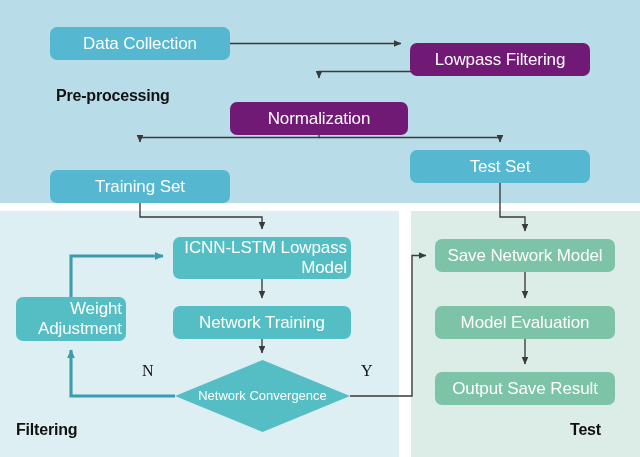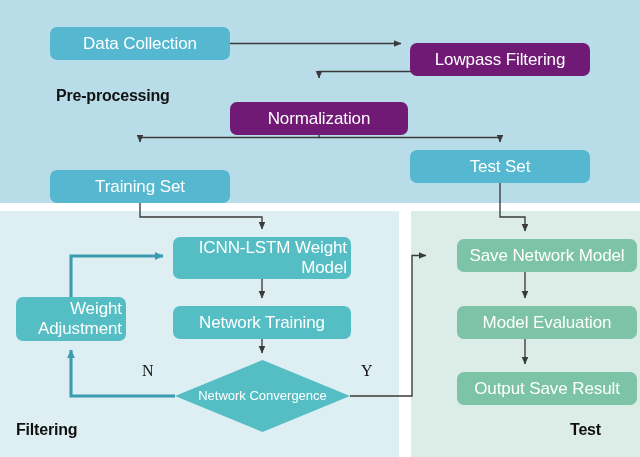--- a/index.html
+++ b/index.html
@@ -57,21 +57,21 @@
     justify-content: center;
     text-align: right;
     line-height: 1.16;
     font-size: 17px;
     padding: 2px 4px;
     letter-spacing: -0.1px;
   }
   .node.teal-light { background: #55b8d0; }
   .node.teal-dark  { background: #701a75; margin-top: 16px; }
   .node.teal-mid   { background: #54bec4; }
-  .node.green      { background: #7cc3a8; margin-left: 22px; }
+  .node.green      { background: #7cc3a8; }
 
   
   #node-data-collection  { left: 50px;  top: 27px;  width: 180px; height: 33px; }
   #node-lowpass-filter   { left: 410px; top: 27px;  width: 180px; height: 33px; }
   #node-normalization    { left: 230px; top: 86px;  width: 178px; height: 33px; }
   #node-training-set     { left: 50px;  top: 150px; width: 180px; height: 33px; margin-top: 20px; }
   #node-test-set         { left: 410px; top: 150px; width: 180px; height: 33px; }
 
   
   #node-icnn-lstm        { left: 173px; top: 237px; width: 178px; height: 42px; }
@@ -180,21 +180,21 @@
   <div class="section-caption" id="caption-preprocessing">Pre-processing</div>
   <div class="section-caption" id="caption-training">Filtering</div>
   <div class="section-caption" id="caption-test">Test</div>
 
   <div class="node teal-light" id="node-data-collection">Data Collection</div>
   <div class="node teal-dark" id="node-lowpass-filter">Lowpass Filtering</div>
   <div class="node teal-dark" id="node-normalization">Normalization</div>
   <div class="node teal-light" id="node-training-set">Training Set</div>
   <div class="node teal-light" id="node-test-set">Test Set</div>
 
-  <div class="node teal-mid" id="node-icnn-lstm">ICNN-LSTM Weight Model</div>
+  <div class="node teal-mid" id="node-icnn-lstm">ICNN-LSTM Lowpass Model</div>
   <div class="node teal-mid" id="node-network-training">Network Training</div>
   <div class="node teal-mid" id="node-weight-adjust">Weight Adjustment</div>
 
   <div id="node-convergence">
     <div class="diamond-shape"></div>
     <div class="diamond-label">Network Convergence</div>
   </div>
 
   <div class="branch-label" id="label-branch-n">N</div>
   <div class="branch-label" id="label-branch-y">Y</div>

